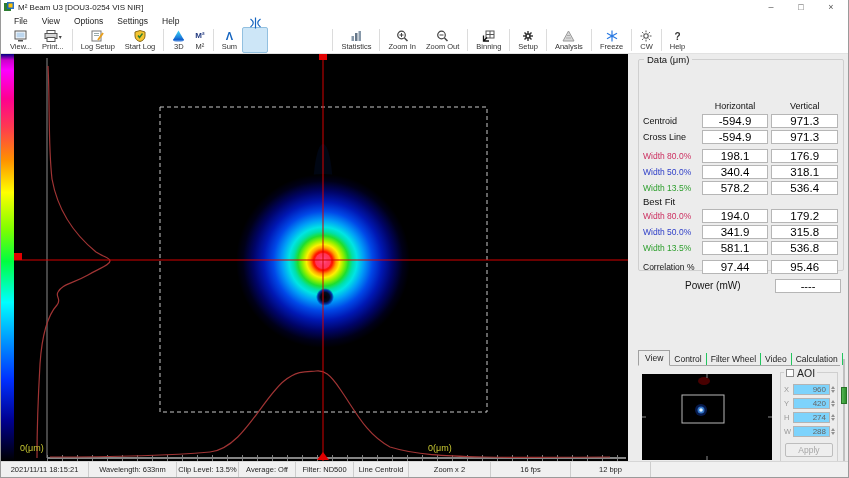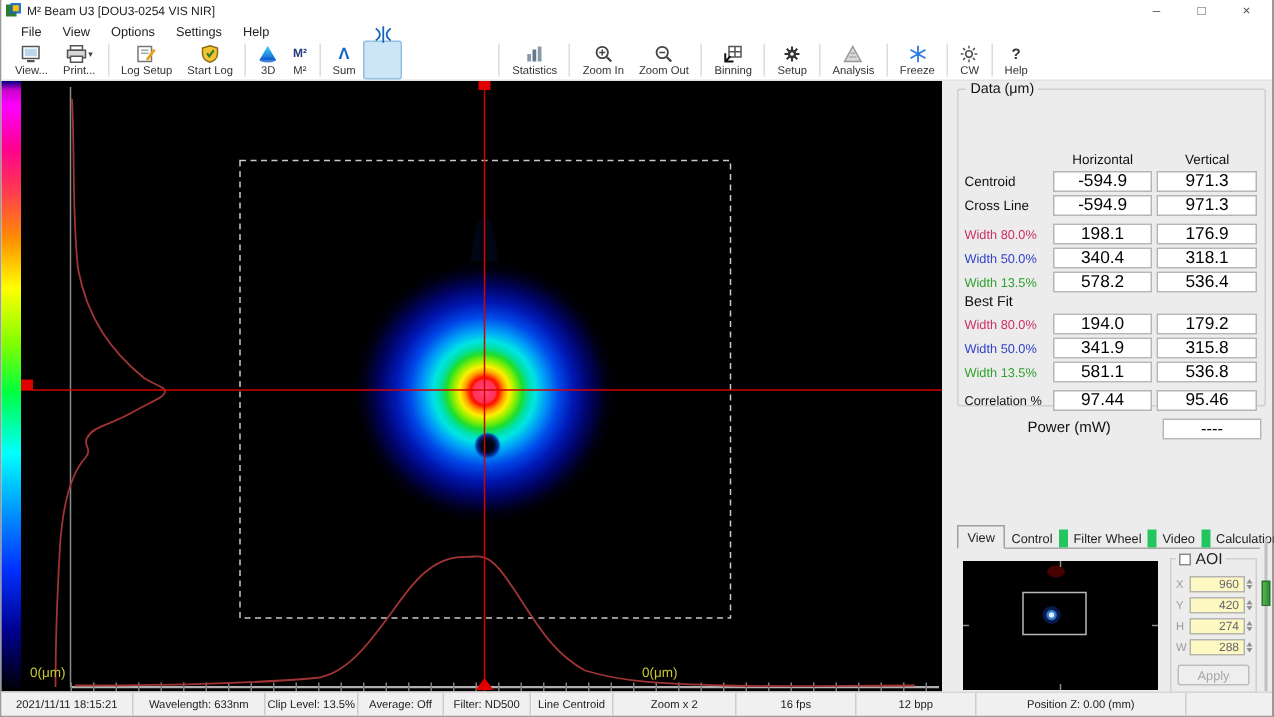--- a/index.html
+++ b/index.html
@@ -70,35 +70,35 @@
   .gap2 { height:3px; }
   .bfl { font-size:9.5px; color:#111; padding-left:2px; height:12px; line-height:12px; }
   .powrow { display:flex; align-items:center; height:17px; margin-top:2px;justify-content:flex-end; }
   .powlbl { width:84px; font-size:10px; color:#111; padding-left:2px; }
   .powval { width:66px; height:14px; background:#fff; border:1px solid #b6b6b6;
             font-size:11px; text-align:center; line-height:13px; margin-left:8px; }
 
   
   .tabstrip { position:absolute; left:10px; top:297px; width:202px; height:15px;
               display:flex; align-items:flex-end; border-bottom:1px solid #a8a8a8; }
-  .tab { font-size:8.5px; color:#222; padding:1px 4px; border-right:6px solid #22c55e; white-space:nowrap; }
+  .tab { font-size:8.5px; color:#222; padding:1px 4px; border-right:1px solid #22c55e; white-space:nowrap; }
   .tab.active { border:1px solid #a0a0a0; border-bottom:1px solid #ececec; background:#ececec;
                 margin-bottom:-1px; padding:2px 6px; }
 
   
   .preview { position:absolute; left:14px; top:320px; width:130px; height:86px; background:#000; }
 
   
   .aoibox { left:152px; top:318px; width:58px; height:90px; border:1px solid #cfcfcf; position:absolute; }
   .aoihead { position:absolute; top:-6px; left:3px; background:#ececec; display:flex; align-items:center; gap:3px; padding:0 2px; }
   .chk { width:8px; height:8px; background:#fff; border:1px solid #8a8a8a; }
   .aoititle { font-size:10.5px; color:#222; }
   .aoirow { display:flex; align-items:center; height:12px; margin:2px 2px 0 3px; }
   .aoilbl { width:9px; font-size:7.5px; color:#9a9a9a; }
-  .aoival { flex:1; height:11px; background:#fef9c3; border:1px solid #b4b4b4; font-size:8px;
+  .aoival { flex:1; height:11px; background:#7dd3fc; border:1px solid #b4b4b4; font-size:8px;
             color:#666; text-align:right; padding-right:3px; line-height:10px; }
   .aoispin { display:flex; flex-direction:column; gap:1px; margin-left:1px; }
   .aoispin .arr-up { border-left-width:2.5px; border-right-width:2.5px; border-bottom-width:3px; border-bottom-color:#909090; }
   .aoispin .arr-dn { border-left-width:2.5px; border-right-width:2.5px; border-top-width:3px; border-top-color:#909090; }
   .applybtn { position:absolute; left:4px; bottom:4px; width:48px; height:14px; background:#eeeeee;
               border:1px solid #bdbdbd; font-size:8.5px; color:#a6a6a6; text-align:center; line-height:13px; border-radius:2px; }
 
   
   .vslider { position:absolute; left:213px; top:305px; width:6px; height:102px; }
   .vtrack { position:absolute; left:2px; top:0; width:2px; height:102px; background:#c0c0c0; }
@@ -574,17 +574,16 @@
   <div class="statusbar">
     <div class="seg" style="width:88px">2021/11/11 18:15:21</div>
     <div class="seg" style="width:88px">Wavelength: 633nm</div>
     <div class="seg" style="width:62px">Clip Level: 13.5%</div>
     <div class="seg" style="width:57px">Average: Off</div>
     <div class="seg" style="width:58px">Filter: ND500</div>
     <div class="seg" style="width:55px">Line Centroid</div>
     <div class="seg" style="width:82px">Zoom x 2</div>
     <div class="seg" style="width:80px">16 fps</div>
     <div class="seg" style="width:80px">12 bpp</div>
-    <div class="seg" style="width:140px">Position Z: 0.00 (mm)</div>
     <div class="seg" style="flex:1; border-right:none"></div>
   </div>
 
 </div>
 
 </body></html>

